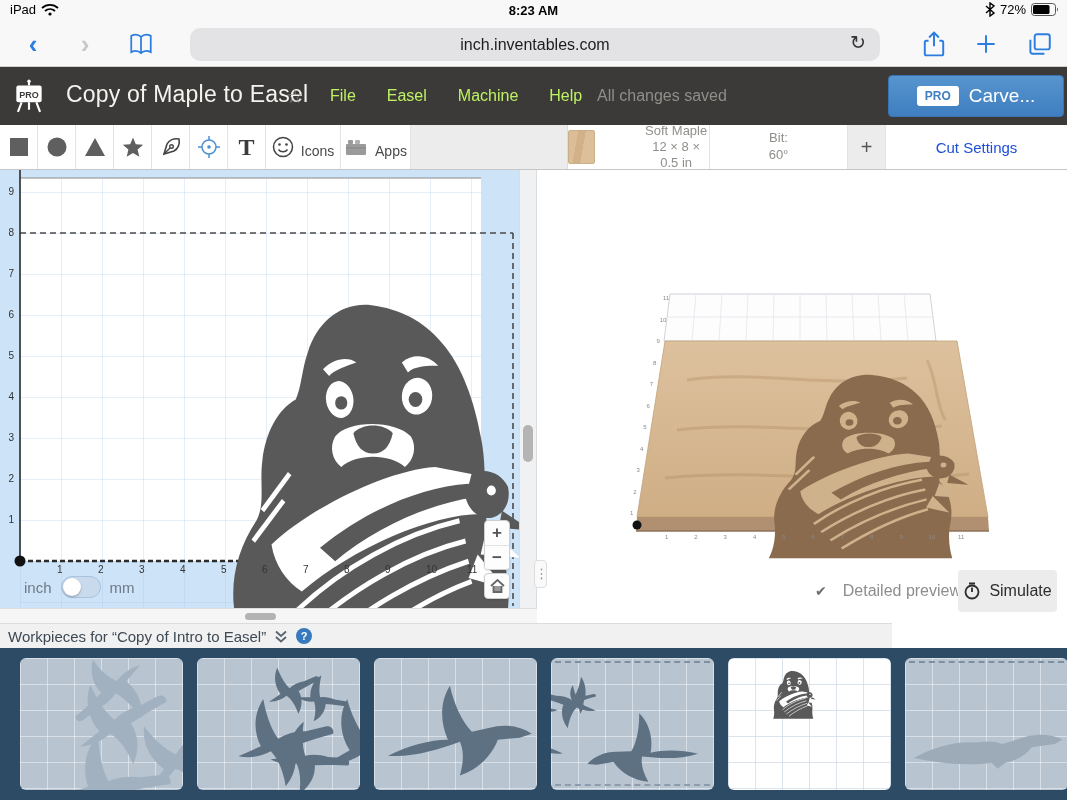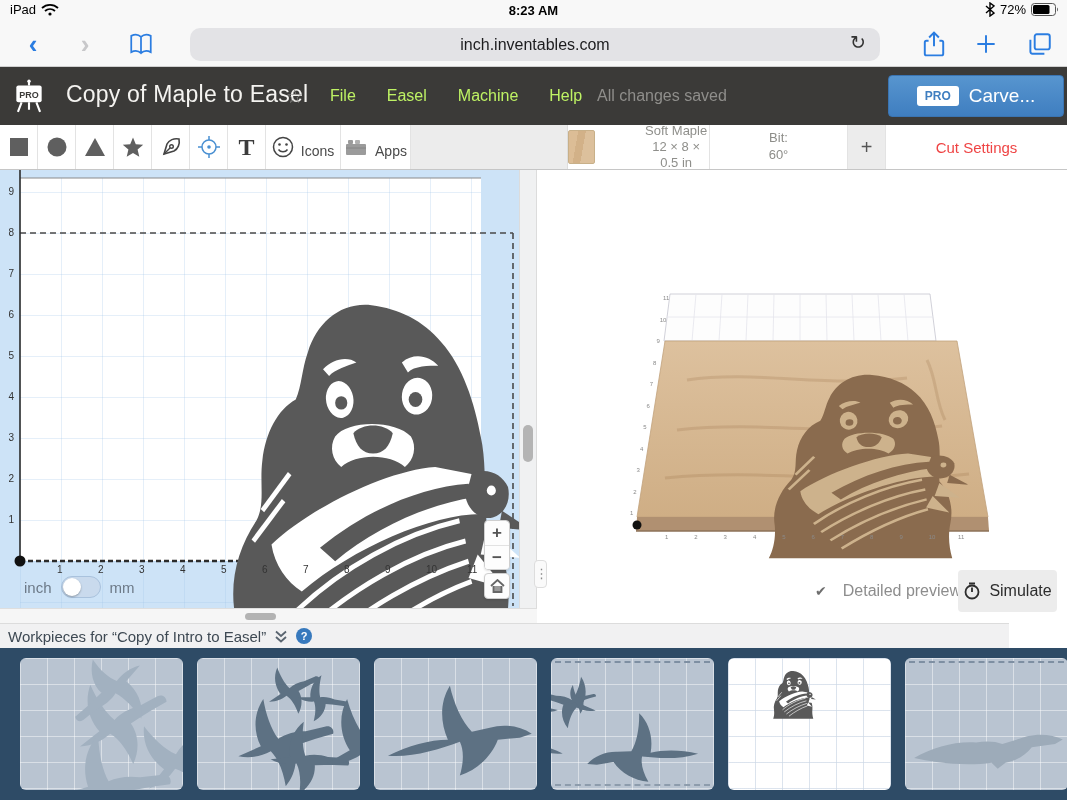--- a/index.html
+++ b/index.html
@@ -49,21 +49,21 @@
   .tcell.icononly { width:38px; }
   .tcell .tlabel { font-size:14px; color:#4a4a4a;margin-top:8px; }
   .tfiller { width:157px; background:#ececec; border-right:1px solid #ddd; height:44px; }
   .mat-cell { width:142px;gap:48px; }
   .mat-swatch { width:34px; height:34px; border:1px solid #c8b089; border-radius:2px;
     background:linear-gradient(100deg,#dcbd96 0 30%, #d2b188 30% 55%, #dcc09c 55% 100%); }
   .mat-text { font-size:13px; color:#8f8f8b; text-align:center; line-height:1.25; }
   .bit-cell { width:138px;justify-content:center; }
   .bit-text { font-size:13px; color:#8d8d89; text-align:center; line-height:1.3; }
   .plus-cell { width:38px; background:#ececec; font-size:20px; color:#555; }
-  .cut-cell { flex:1; border-right:none; font-size:15px; color:#ef4444; }
+  .cut-cell { flex:1; border-right:none; font-size:15px; color:#1d4ed8; }
   .ttool { width:22px; text-align:center; font-family:"Liberation Serif", serif; font-weight:bold;
     font-size:24px; color:#3c3c3c; }
 
   
   .canvas-panel { position:absolute; left:0; top:170px; width:519px; height:438px; background:#cde3f7; }
   .ruler-x-label, .ruler-y-label { position:absolute; font-size:10px; color:#333; }
   #rulerX { position:absolute; left:0; top:394px; width:519px; height:14px; }
   #rulerY { position:absolute; left:0; top:0; width:18px; height:438px; }
   #rulerY .ruler-y-label { width:14px; text-align:right; }
 
@@ -96,21 +96,21 @@
   #ticksX span, #ticksY span { position:absolute; font-size:6px; color:#8a8a8a; }
   .detail-row { position:absolute; left:0; top:398px; width:530px; height:46px; display:flex;
     align-items:center; }
   .check-icon { margin-left:278px; color:#6e6e6e; font-size:14px; }
   .detail-label { margin-left:16px; font-size:16px; color:#8d8d8d; }
   .simulate-btn { position:absolute; left:421px; top:2px; width:99px; height:42px; background:#ececec;
     border-radius:4px; display:flex; align-items:center; justify-content:center; gap:8px;
     font-size:16px; color:#2d2d2d; }
 
   
-  .wp-bar { position:absolute; left:0; top:623px; width:1009px; height:25px; background:#f1f1f2;
+  .wp-bar { position:absolute; left:0; top:623px; width:892px; height:25px; background:#f1f1f2;
     border-top:1px solid #dcdcdc; display:flex; align-items:center; gap:8px; padding-left:8px; }
   .wp-label { font-size:15px; color:#3e4953; }
   .wp-help { width:16px; height:16px; border-radius:50%; background:#3779bd; color:#fff; font-size:11px;
     font-weight:bold; text-align:center; line-height:16px; }
 
   .thumb-strip { position:absolute; left:0; top:648px; width:1067px; height:152px; background:#2e4b66; overflow:hidden; }
   .thumb { position:absolute; top:10px; width:163px; height:132px; border-radius:6px; background:#b9c4d1;
     background-image:linear-gradient(rgba(255,255,255,.45) 1px, transparent 1px),
                      linear-gradient(90deg, rgba(255,255,255,.45) 1px, transparent 1px);
     background-size:27px 26px; overflow:hidden; }

